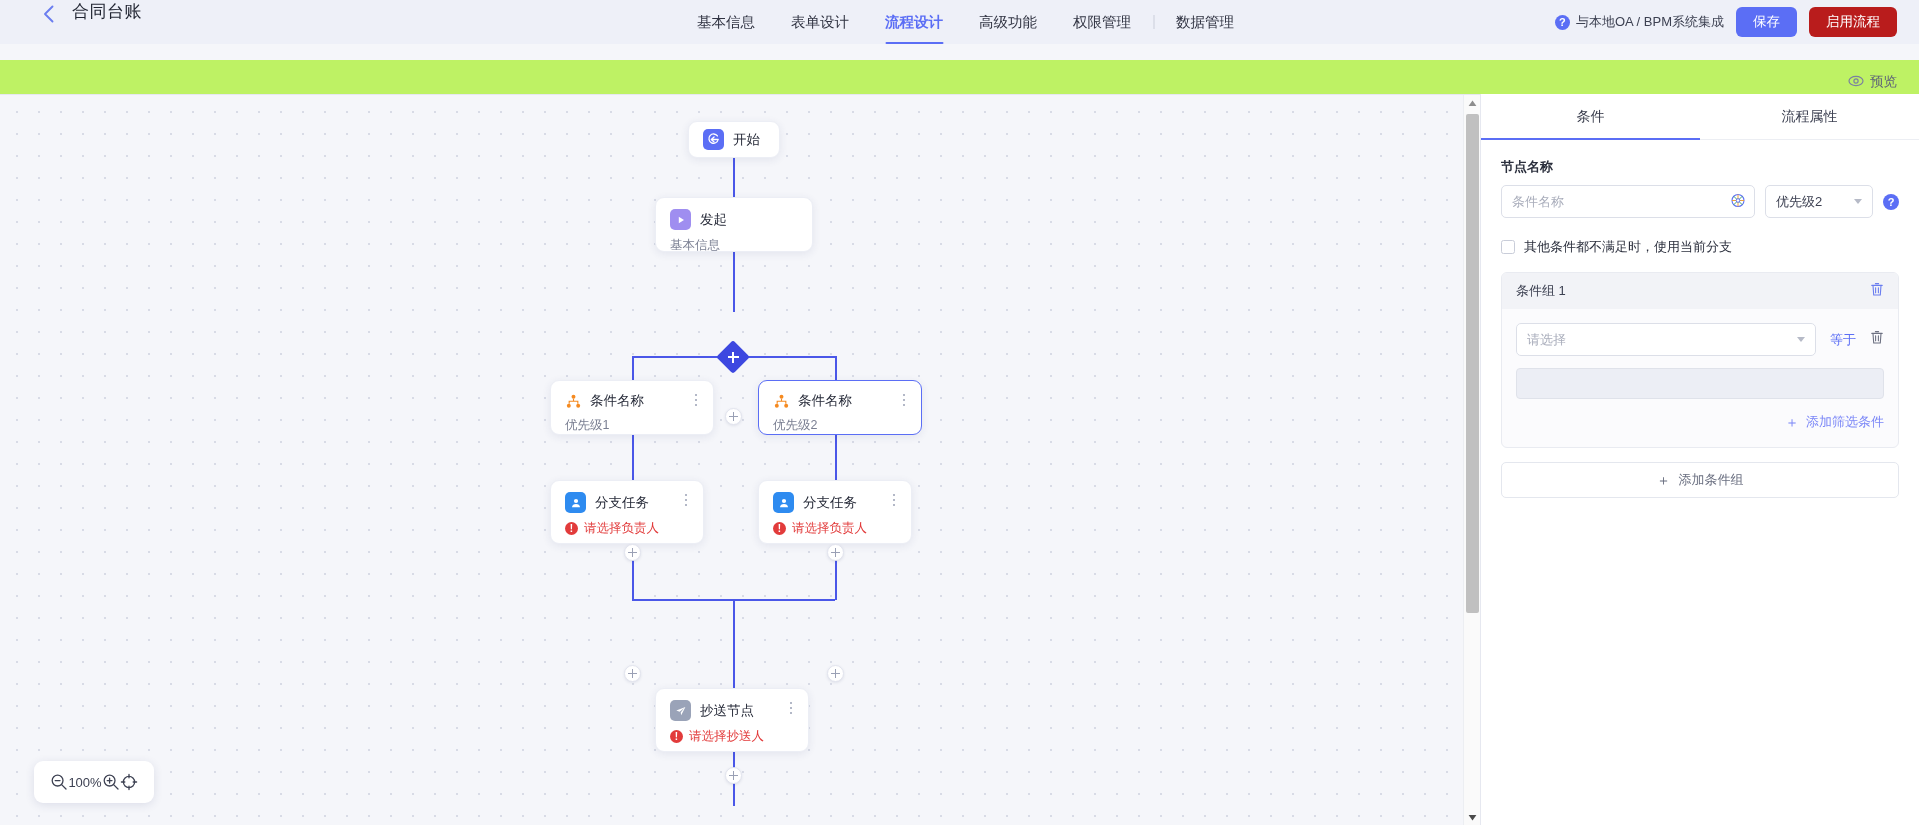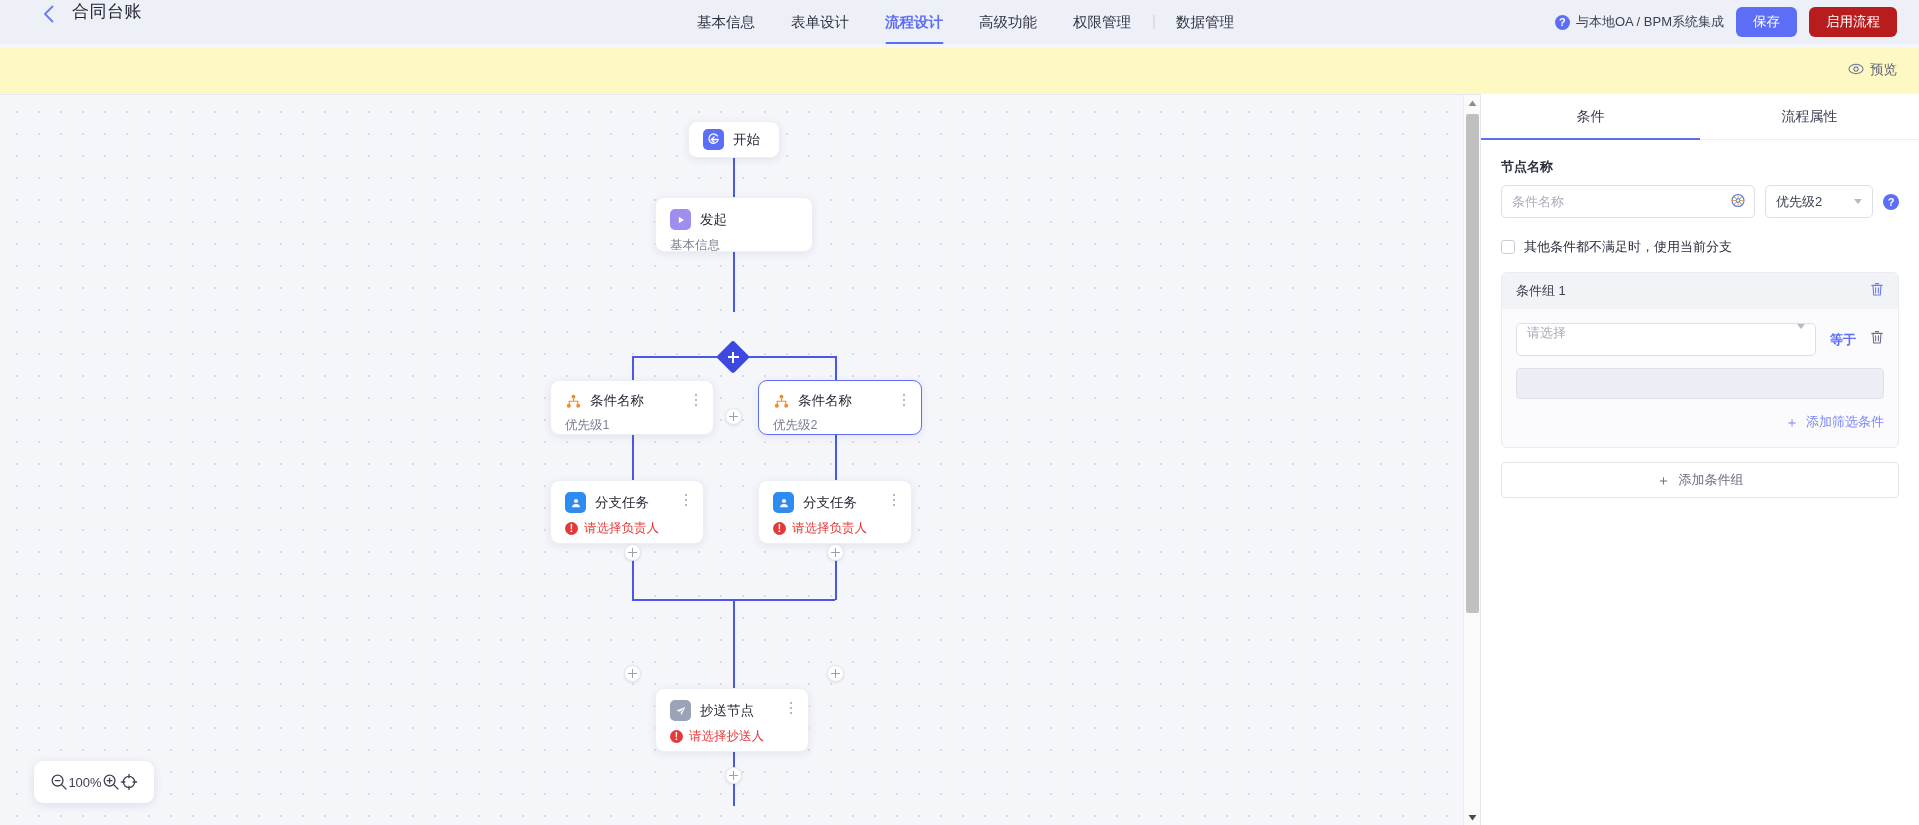--- a/index.html
+++ b/index.html
@@ -64,22 +64,22 @@
   }
   .btn-primary {
     height: 30px; padding: 0 17px; border-radius: 6px; border: none;
     background: #5b6ef5; color: #fff; font-size: 13.5px; cursor: pointer;
     font-family: inherit; display:flex; align-items:center;
   }
   .btn-primary.light { background: #b91c1c; }
 
   
   .subbar {
-    position: absolute; left: 0; top: 48px; width: 1919px; height: 50px;
-    background: #fef9c3;
+    position: absolute; left: 0; top: 60px; width: 1919px; height: 50px;
+    background: #bef264;
   }
   .preview-btn {
     position: absolute; right: 22px; top: 13px;
     display: flex; align-items: center; gap: 6px;
     font-size: 13.5px; color: #5f6478; cursor: pointer;
   }
 
   
   .canvas-wrap {
     position: absolute; left: 0; top: 94px; width: 1480px; height: 731px;
@@ -243,25 +243,25 @@
   }
   .cg-head {
     height: 36px; background: #f2f3f7; display: flex; align-items: center;
     justify-content: space-between; padding: 0 14px;
     font-size: 13px; color: #3d4152;
   }
   .cg-body { padding: 14px; }
   .cond-row { display: flex; align-items: center; gap: 14px; }
   .sel-field {
     flex: 1; height: 33px; border: 1px solid #dcdfe8; border-radius: 5px;
-    display: flex; align-items: flex-start; justify-content: space-between;
+    display: flex; align-items: center; justify-content: space-between;
     padding: 0 10px; font-size: 13px; color: #a9adbb; cursor: pointer;
     background:#fff;
   }
-  .op-text { font-size: 13px; color: #5b6ef5; cursor: pointer; font-weight: bold; }
+  .op-text { font-size: 13px; color: #5b6ef5; cursor: pointer; }
   .val-box {
     margin-top: 12px; height: 31px; border: 1px solid #dfe2ea; border-radius: 4px;
     background: #eceef5; cursor: text;
   }
   .add-filter {
     text-align: right; padding: 14px 0 2px 0;
     font-size: 13px; color: #7b87f7; cursor: pointer;
     display: flex; align-items: center; justify-content: flex-end; gap: 7px;
   }
   .add-group {

